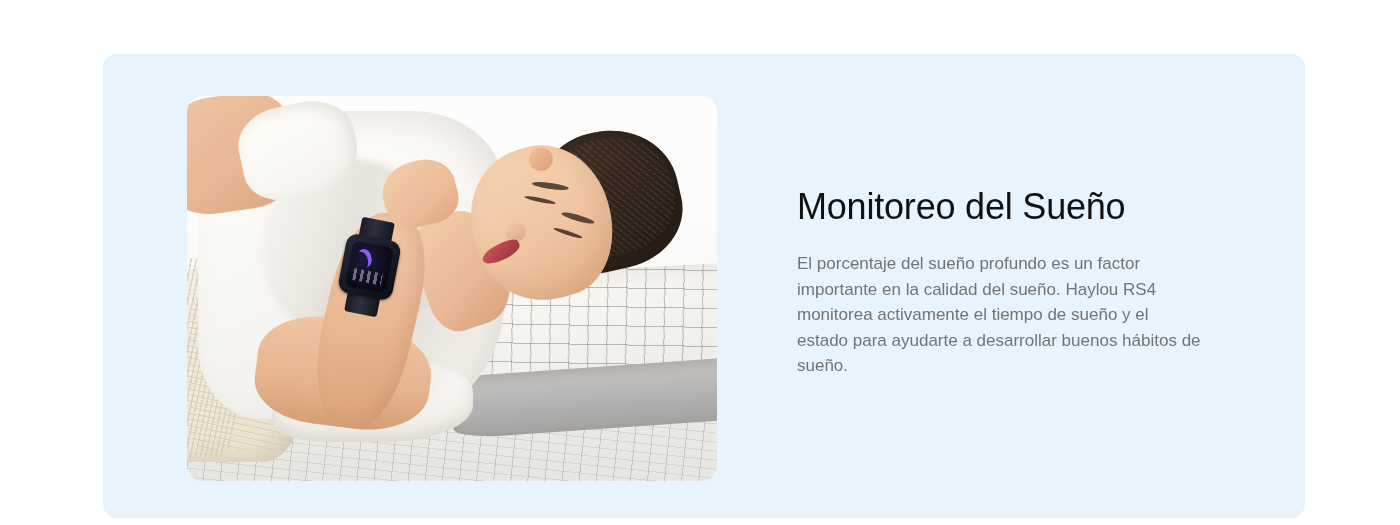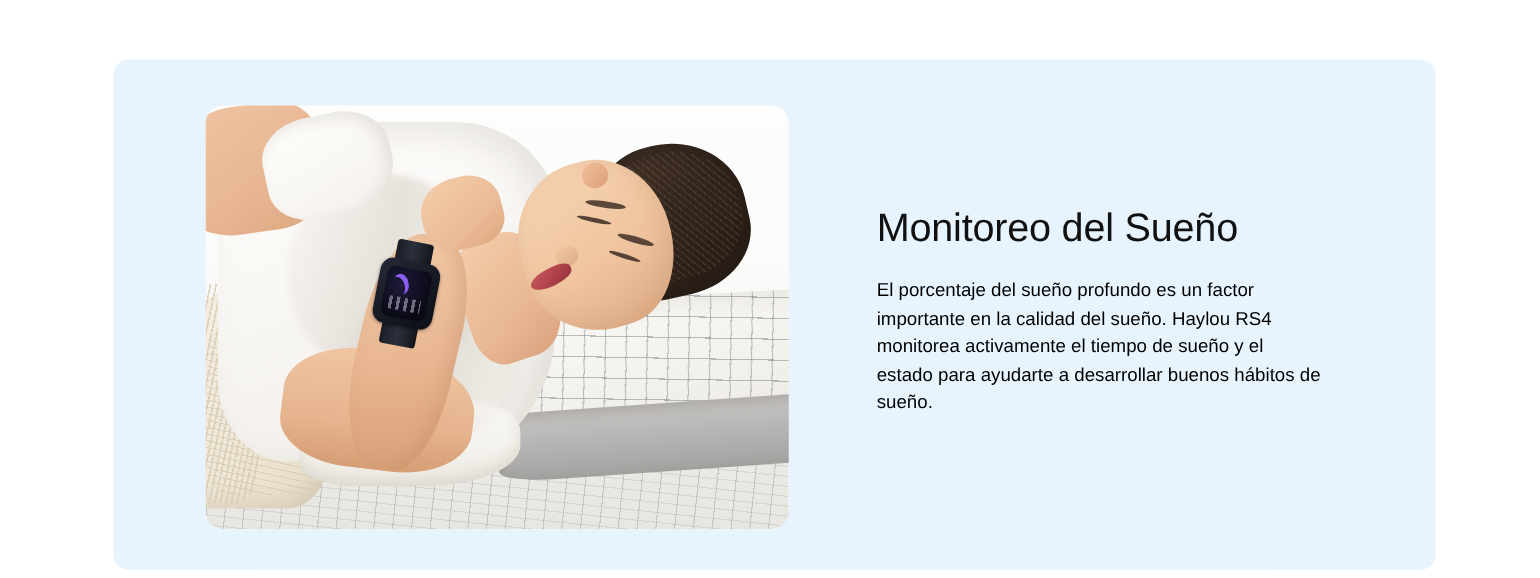--- a/index.html
+++ b/index.html
@@ -370,21 +370,21 @@
     letter-spacing: -0.2px;
     color: #111111;
     white-space: nowrap;
   }
   .feature-desc {
     margin: 22px 0 0 0;
     font-family: "Liberation Sans", sans-serif;
     font-size: 17px;
     font-weight: 400;
     line-height: 25.5px;
-    color: #000000;
+    color: #737373;
     width: 404px;
   }
 </style>
 </head>
 <body>
 
 <div class="page">
 
   <section class="feature-panel">
 

